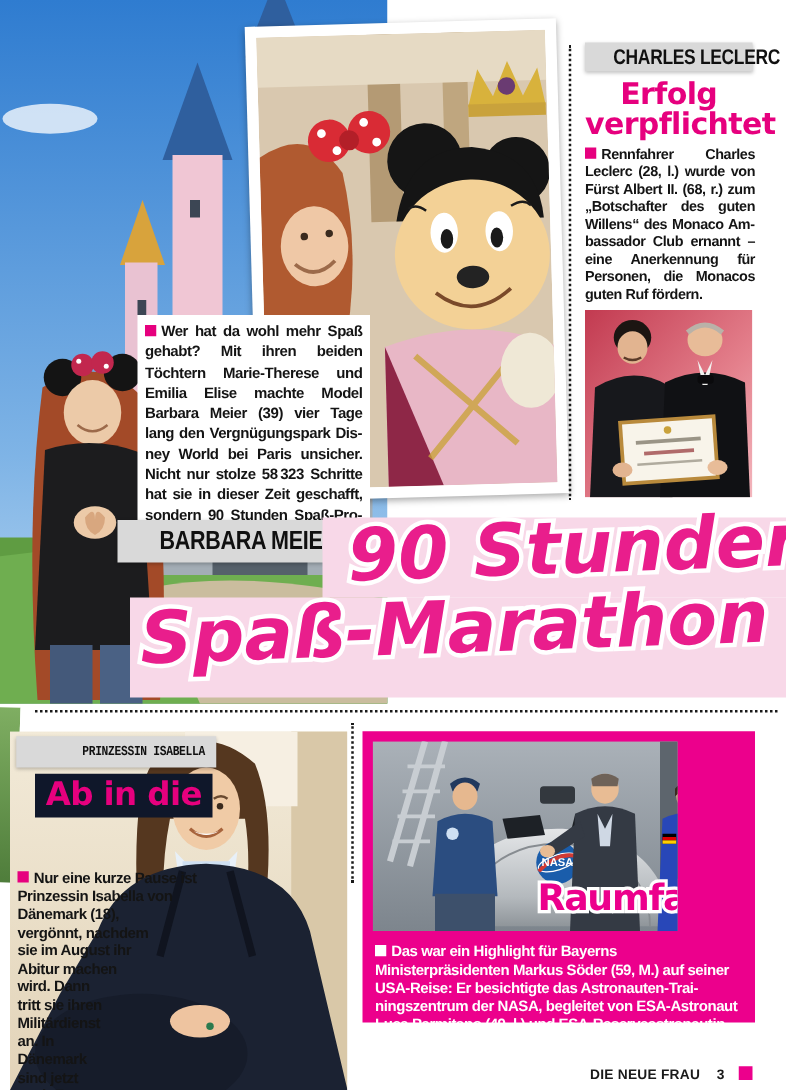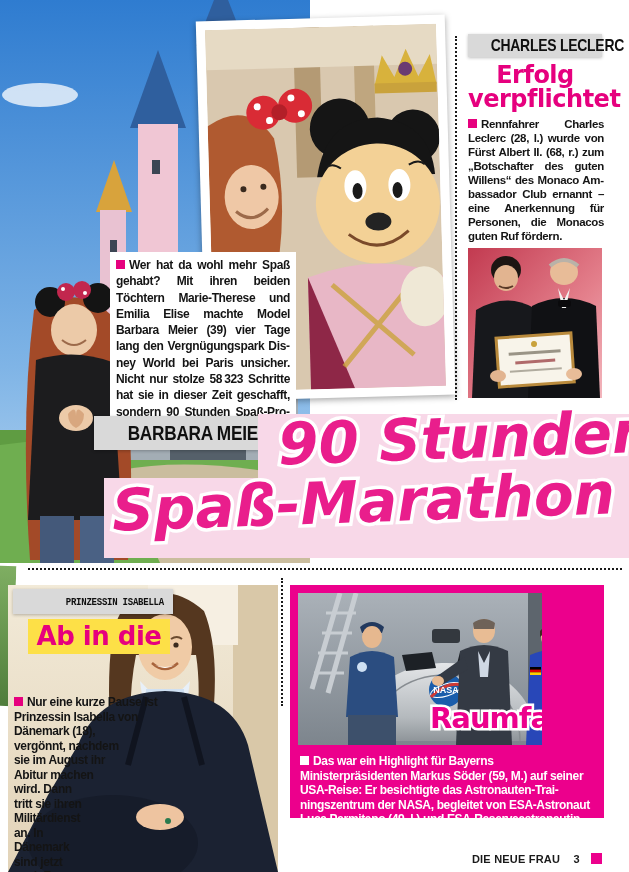--- a/index.html
+++ b/index.html
@@ -264,21 +264,21 @@
 
       <path d="M70,160 Q90,108 157,106 Q224,108 240,160 L270,287 L0,287 L40,210 Z" fill="#1b2232"></path>
       <path d="M138,112 L120,180 M176,112 L194,180" stroke="#10141f" stroke-width="6"></path>
       <ellipse cx="105" cy="258" rx="85" ry="48" fill="#161c2a"></ellipse>
       <ellipse cx="152" cy="232" rx="24" ry="13" fill="#eec4a0"></ellipse>
       <circle cx="160" cy="236" r="3" fill="#2a7a4e"></circle>
     </svg>
     <div class="abs kicker" style="left:5px;top:4px;width:160px;height:25px;font-size:11px;font-family:Liberation Mono, monospace;">
       <span>PRINZESSIN ISABELLA</span>
     </div>
-    <div class="abs pinkhead" style="left:20px;top:34px;width:142px;font-size:26px;line-height:31px;background:#fde047;padding:2px 0;">
+    <div class="abs pinkhead" style="left:20px;top:34px;width:142px;font-size:26px;line-height:31px;background:#0f172a;padding:2px 0;">
       <div>Ab in die</div>
     </div>
     <div class="abs" style="left:6px;top:110px;width:172px;">
       <div class="wrapshape"></div>
       <p class="copy"><span class="bullet"></span><span>Nur eine kurze Pause ist Prinzessin Isabella von Dänemark (18), vergönnt, nachdem sie im August ihr Abitur machen wird. Dann tritt sie ihren Militär­dienst an. In Dänemark sind jetzt auch Frauen wehr­pflichtig.</span></p>
     </div>
   </div>
 
   <div class="abs dot-v" style="left:281px;top:578px;height:128px;z-index:2"></div>
 

